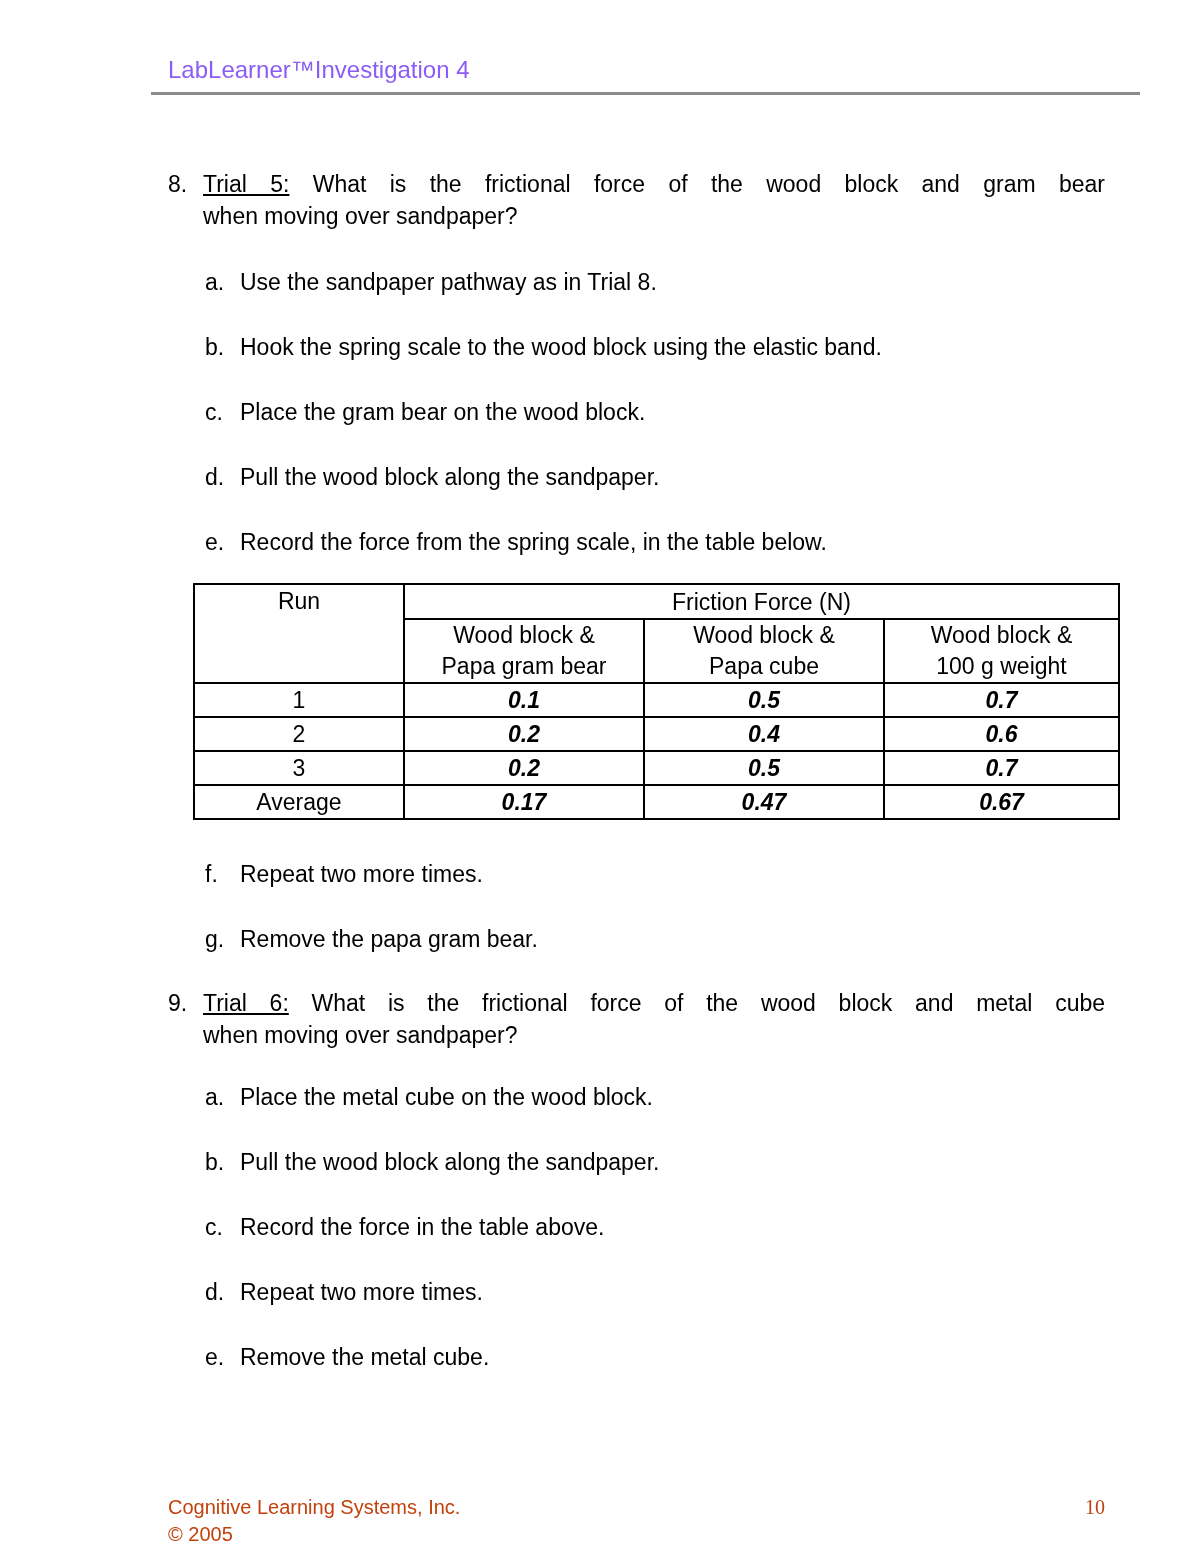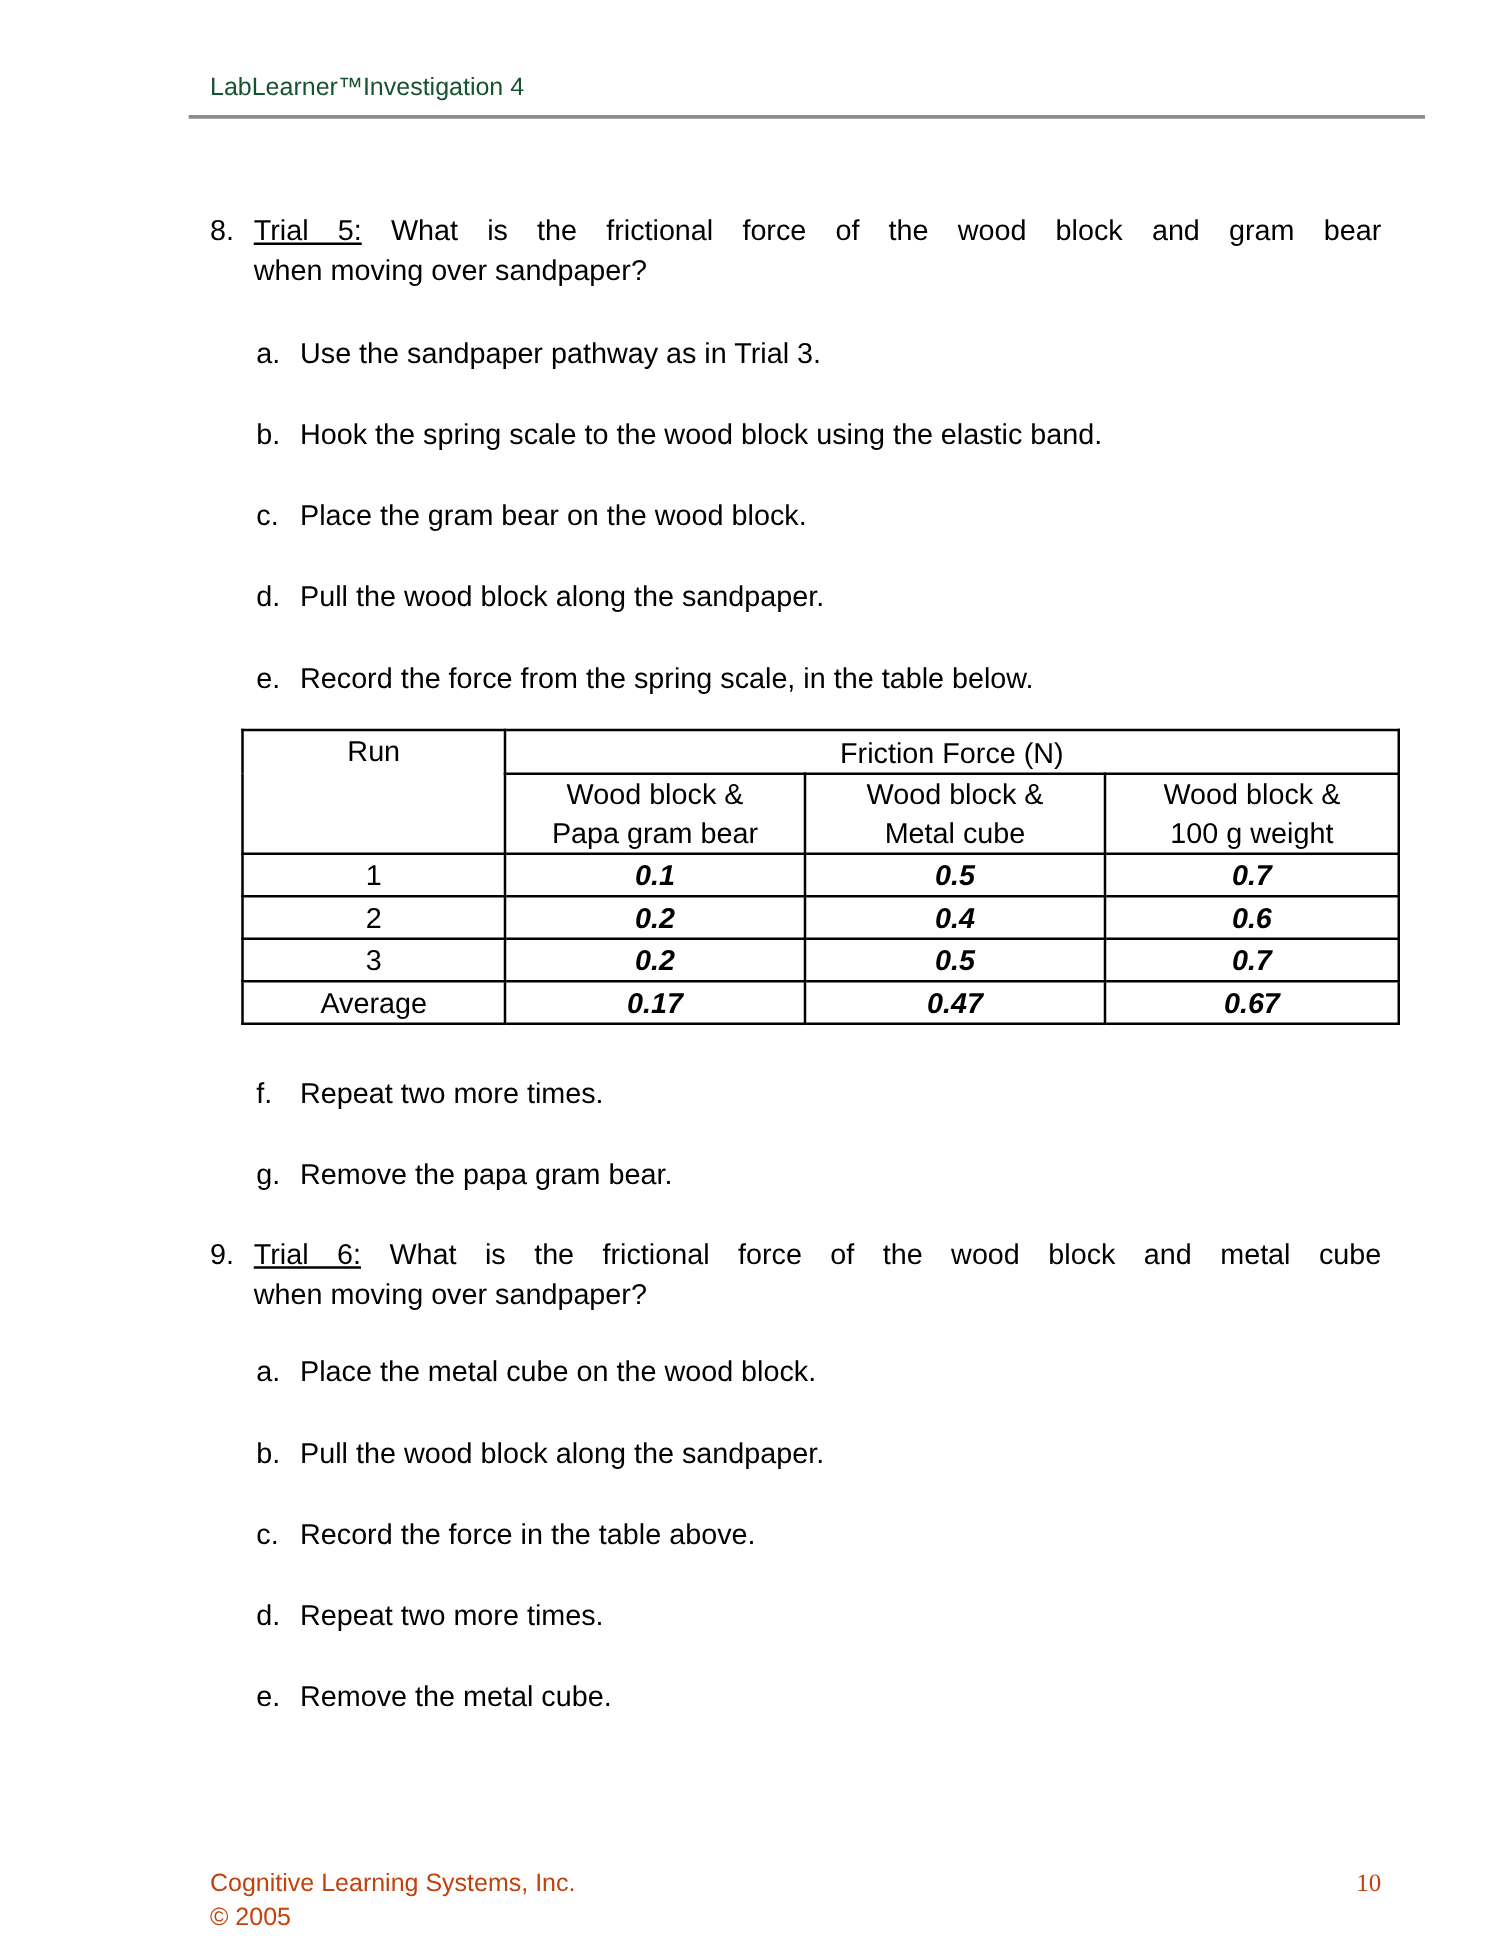--- a/index.html
+++ b/index.html
@@ -10,21 +10,21 @@
     font-family:"Liberation Sans","DejaVu Sans",sans-serif;
     font-size:23px; line-height:32px;
   }
 
   
   .header {
     position:absolute; left:151px; top:56px; width:989px;
     display:flex; align-items:center;
     padding:0 18px 8px 17px;
     border-bottom:3px solid #8c8c8c;
-    color:#14532d; font-size:20px; line-height:28px;
+    color:#8b5cf6; font-size:24px; line-height:28px;
   }
   .h-center { flex:1; text-align:center; }
 
   
   .content { position:absolute; left:168px; top:168px; width:937px; }
 
   .q { display:flex; }
   .q-num { width:35px; flex:none; }
   .q-body { flex:1; }
   .q-line1 { text-align:justify; text-align-last:justify; }
@@ -77,21 +77,21 @@
       <span class="q-num">8.</span>
       <div class="q-body">
         <div class="q-line1"><span class="q-label">Trial 5:</span> <span>What is the frictional force of the wood block and gram bear</span></div>
         <div class="q-line2">when moving over sandpaper?</div>
       </div>
     </div>
 
     <div class="steps">
       <div class="step step-a">
         <span class="step-letter">a.</span>
-        <span class="step-text">Use the sandpaper pathway as in Trial 3.</span>
+        <span class="step-text">Use the sandpaper pathway as in Trial 8.</span>
       </div>
       <div class="step">
         <span class="step-letter">b.</span>
         <span class="step-text">Hook the spring scale to the wood block using the elastic band.</span>
       </div>
       <div class="step">
         <span class="step-letter">c.</span>
         <span class="step-text">Place the gram bear on the wood block.</span>
       </div>
       <div class="step">
@@ -111,21 +111,21 @@
           <col style="width:240px">
           <col style="width:235px">
       </colgroup>
       <tbody>
           <tr class="hdr1">
         <td class="run-hdr" rowspan="2">Run</td>
         <td colspan="3">Friction Force (N)</td>
       </tr>
       <tr class="hdr2">
         <td><span>Wood block &amp;</span><br><span>Papa gram bear</span></td>
-        <td><span>Wood block &amp;</span><br><span>Metal cube</span></td>
+        <td><span>Wood block &amp;</span><br><span>Papa cube</span></td>
         <td><span>Wood block &amp;</span><br><span>100 g weight</span></td>
       </tr>
       <tr class="data">
         <td>1</td>
         <td class="val">0.1</td>
         <td class="val">0.5</td>
         <td class="val">0.7</td>
       </tr>
       <tr class="data">
         <td>2</td>

